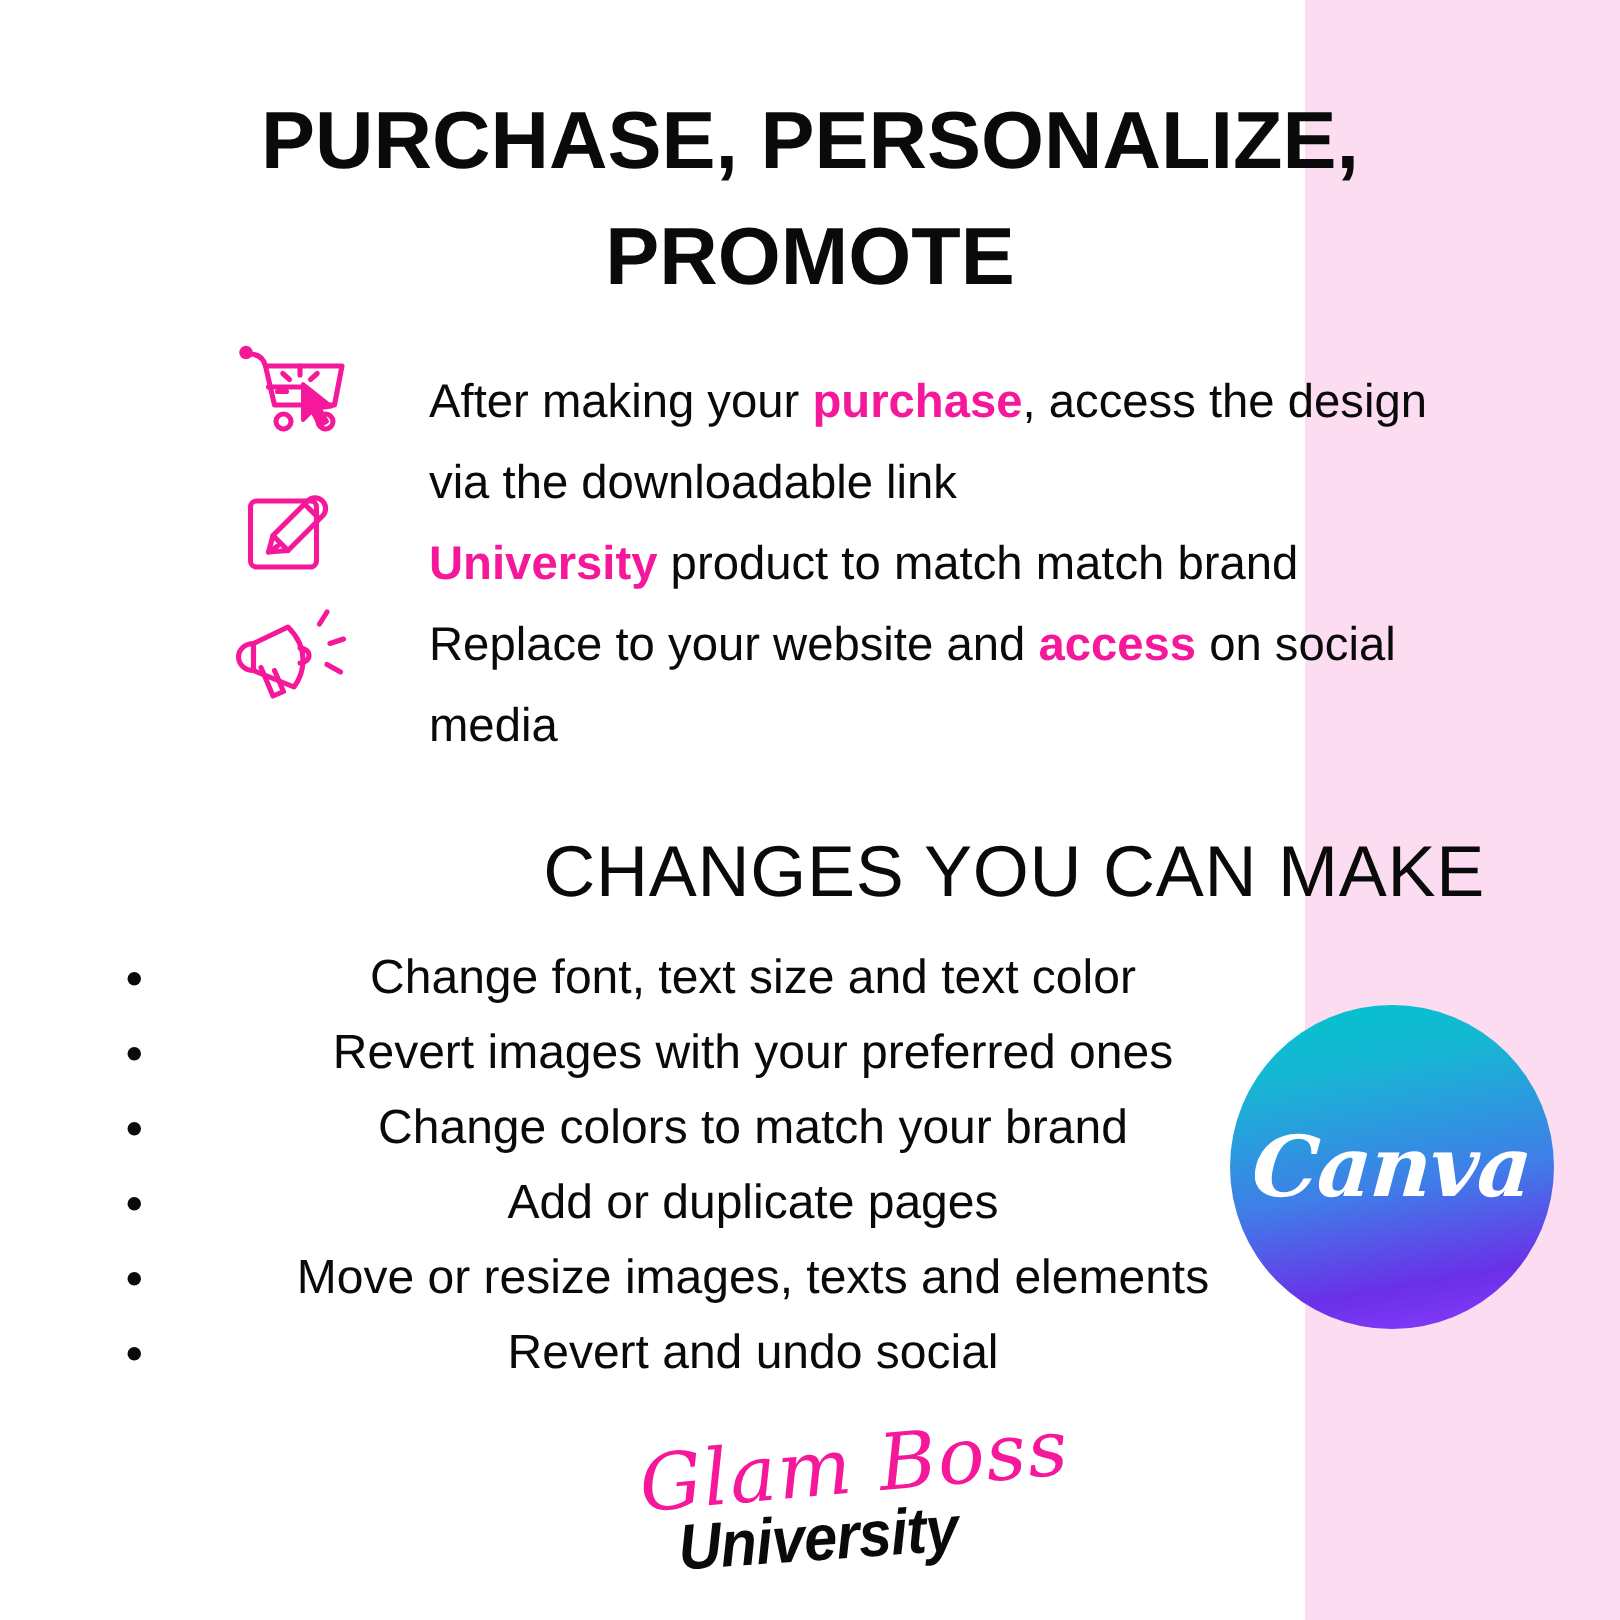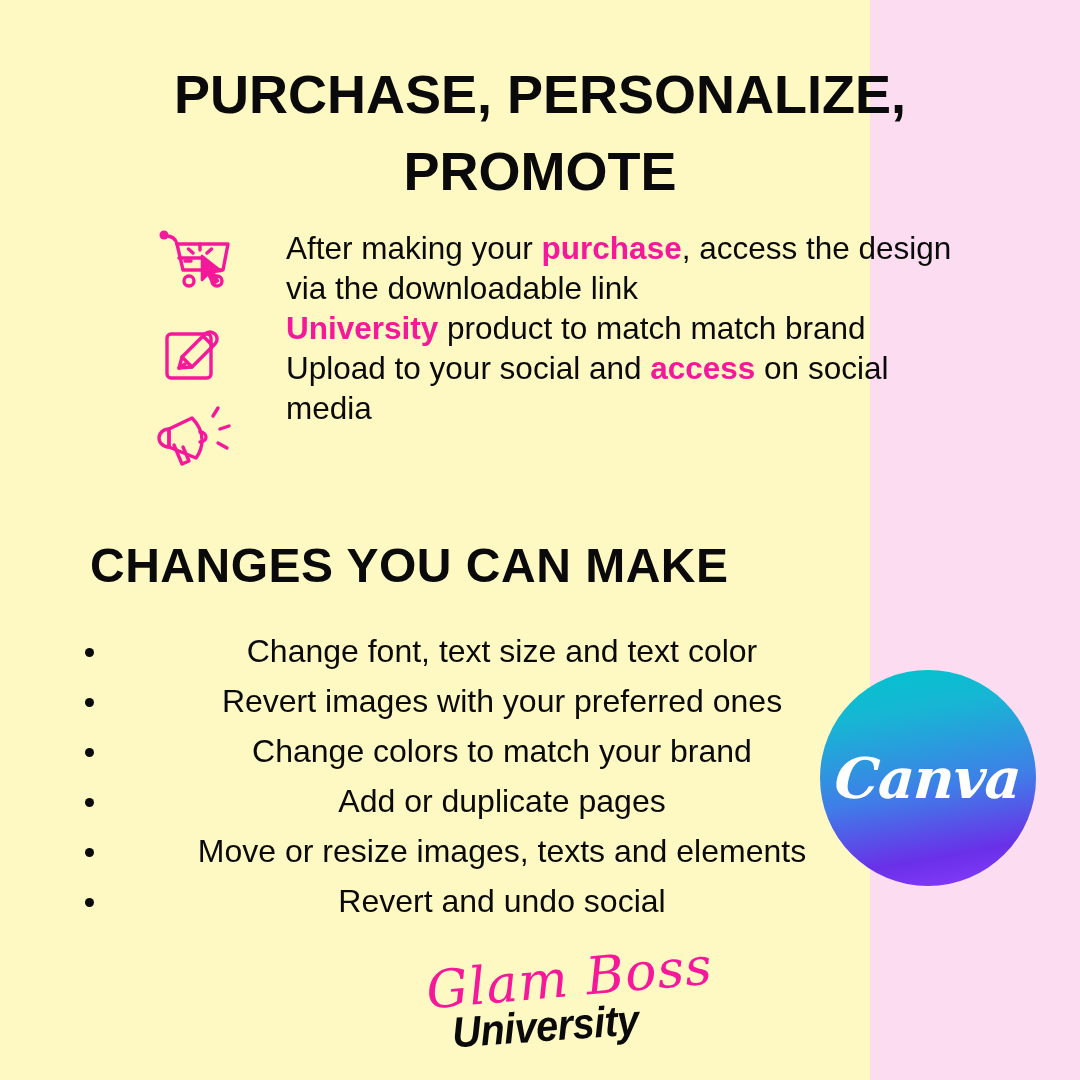--- a/index.html
+++ b/index.html
@@ -12,21 +12,21 @@
     background: #FBDCF1;
     font-family: "Liberation Sans", sans-serif;
     overflow: hidden;
     position: relative;
   }
 
   .page {
     position: relative;
     width: 870px;
     height: 1080px;
-    background: #fef9c3;
+    background: #ffffff;
   }
 
   
   .main-title {
     position: absolute;
     top: 56px;
     left: 110px;
     width: 860px;
     text-align: center;
     font-size: 54px;
@@ -53,43 +53,43 @@
     position: absolute;
     width: 90px;
   }
   .icon-cart  { top: 0px;  left: 2px; }
   .icon-pencil{ top: 98px; left: 8px; }
   .icon-mega  { top: 176px; left: 0px; }
 
   .step-lines {
     position: absolute;
     left: 286px;
-    top: 0px;
+    top: 12px;
     width: 690px;
     font-size: 31.5px;
-    line-height: 40px;
+    line-height: 54px;
     color: #0A0A0A;
   }
   .step-lines p {
     margin: 0;
   }
   .accent {
     color: #F5189B;
     font-weight: bold;
   }
 
   
   .sub-title {
     position: absolute;
-    top: 538px;
+    top: 554px;
     left: 90px;
     width: 900px;
-    text-align: left;
+    text-align: right;
     font-size: 48px;
-    font-weight: bold;
+    font-weight: normal;
     color: #0A0A0A;
     letter-spacing: 0.5px;
   }
 
   
   .bullets {
     position: absolute;
     top: 626px;
     left: 70px;
     margin: 0;
@@ -229,21 +229,21 @@
     </div>
 
     <div class="step-lines">
       <p>
         <span>After making your </span><span class="accent">purchase</span><span>, access the design via the downloadable link</span>
       </p>
       <p>
         <span class="accent">University</span><span> product to match match brand</span>
       </p>
       <p>
-        <span>Upload to your social and </span><span class="accent">access</span><span> on social media</span>
+        <span>Replace to your website and </span><span class="accent">access</span><span> on social media</span>
       </p>
     </div>
   </div>
 
   <div class="sub-title">CHANGES YOU CAN MAKE</div>
 
   <ul class="bullets">
     <li>Change font, text size and text color</li>
     <li>Revert images with your preferred ones</li>
     <li>Change colors to match your brand</li>

